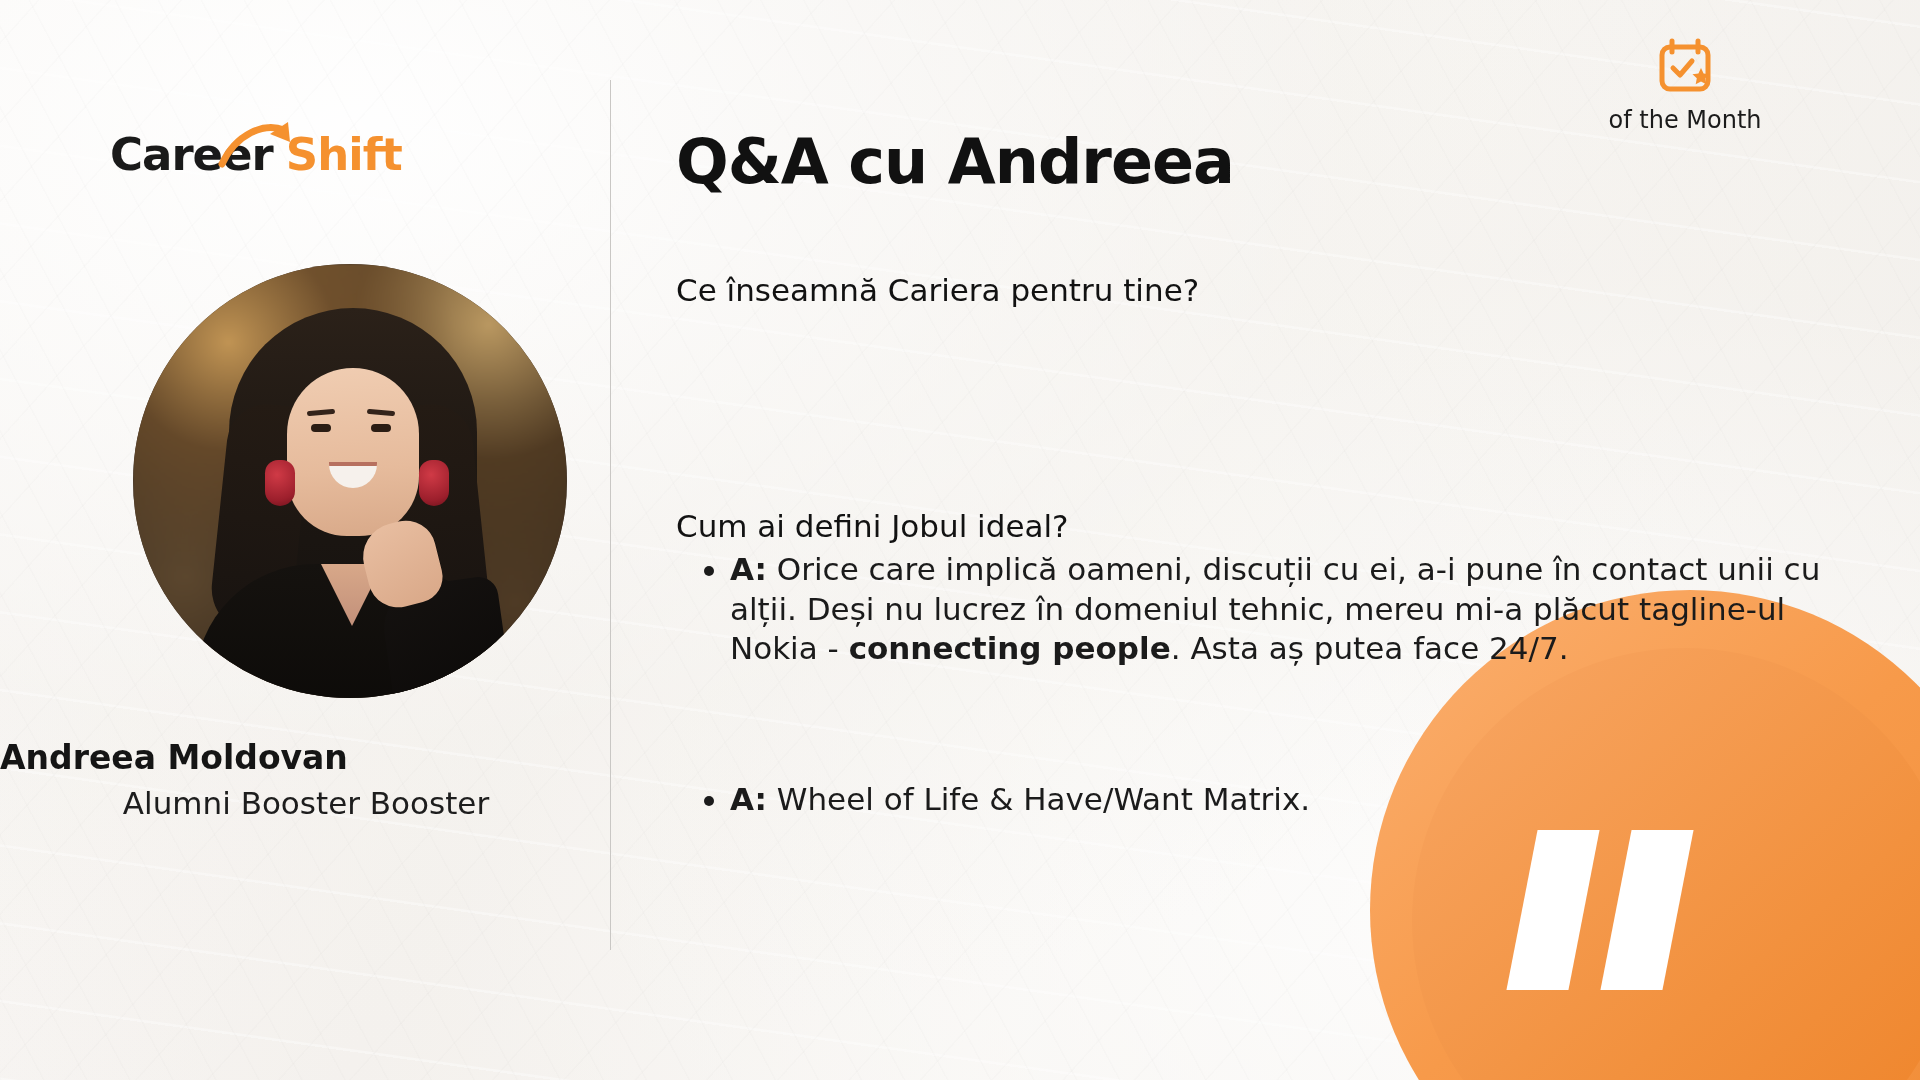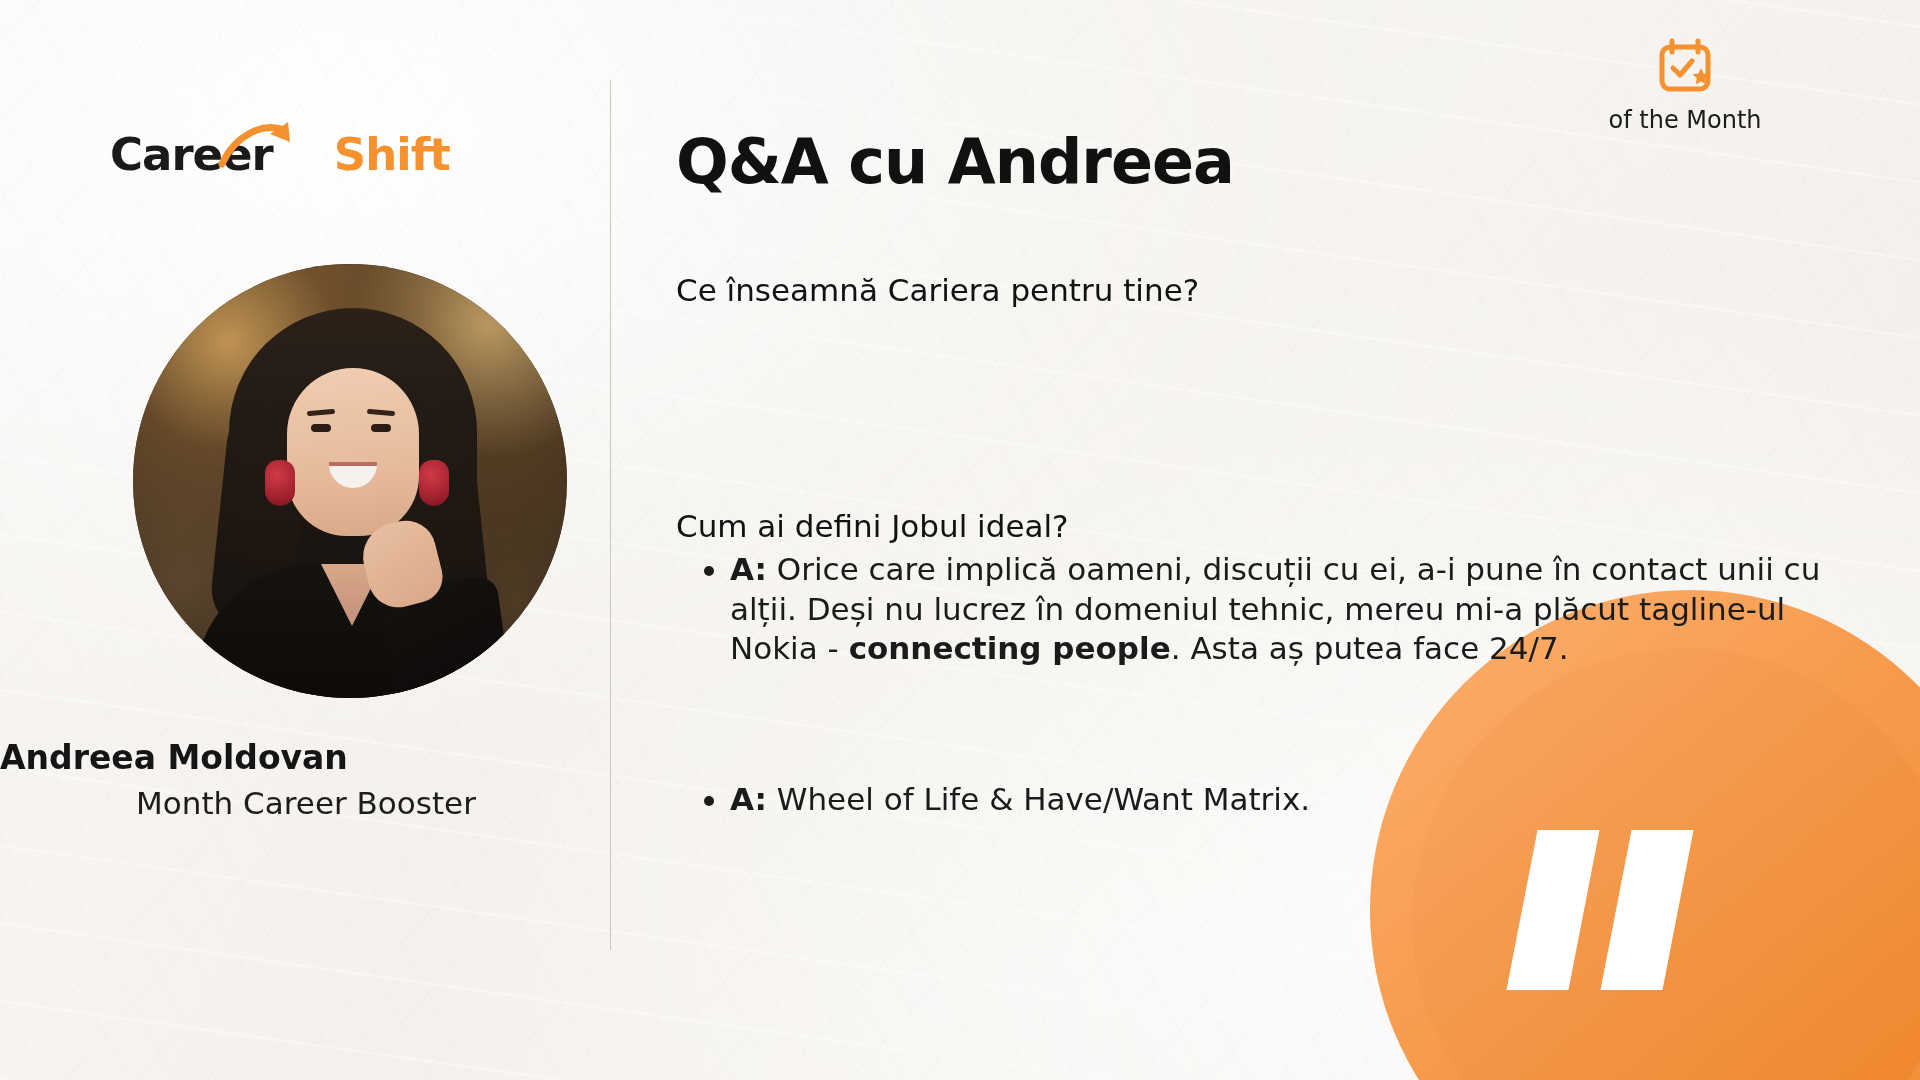--- a/index.html
+++ b/index.html
@@ -100,21 +100,20 @@
     color: #1a1a1a;
     font-family: "DejaVu Sans", sans-serif;
   }
   .brand-logo .word-shift {
     position: relative;
     font-size: 45px;
     font-weight: bold;
     letter-spacing: -1px;
     color: #f5912f;
     font-family: "DejaVu Sans", sans-serif;
-    margin-left: 48px;
   }
   .brand-arrow {
     position: absolute;
     left: 218px;
     top: 118px;
     width: 74px;
     height: 52px;
   }
 
   .portrait {
@@ -412,21 +411,21 @@
       <div class="earring l"></div>
       <div class="earring r"></div>
       <div class="neck"></div>
       <div class="top-black"></div>
       <div class="collar"></div>
       <div class="arm"></div>
       <div class="hand"></div>
     </div>
 
     <div class="person-name">Andreea Moldovan</div>
-    <div class="person-role">Month Career Booster</div>
+    <div class="person-role">Alumni Booster Booster</div>
   </div>
 
   <div class="divider"></div>
 
   <div class="right-col">
     <div class="qa-title">Q&amp;A cu Andreea</div>
 
     <div class="qa-block block-1">
       <div class="q">Ce înseamnă Cariera pentru tine?</div>
     </div>

